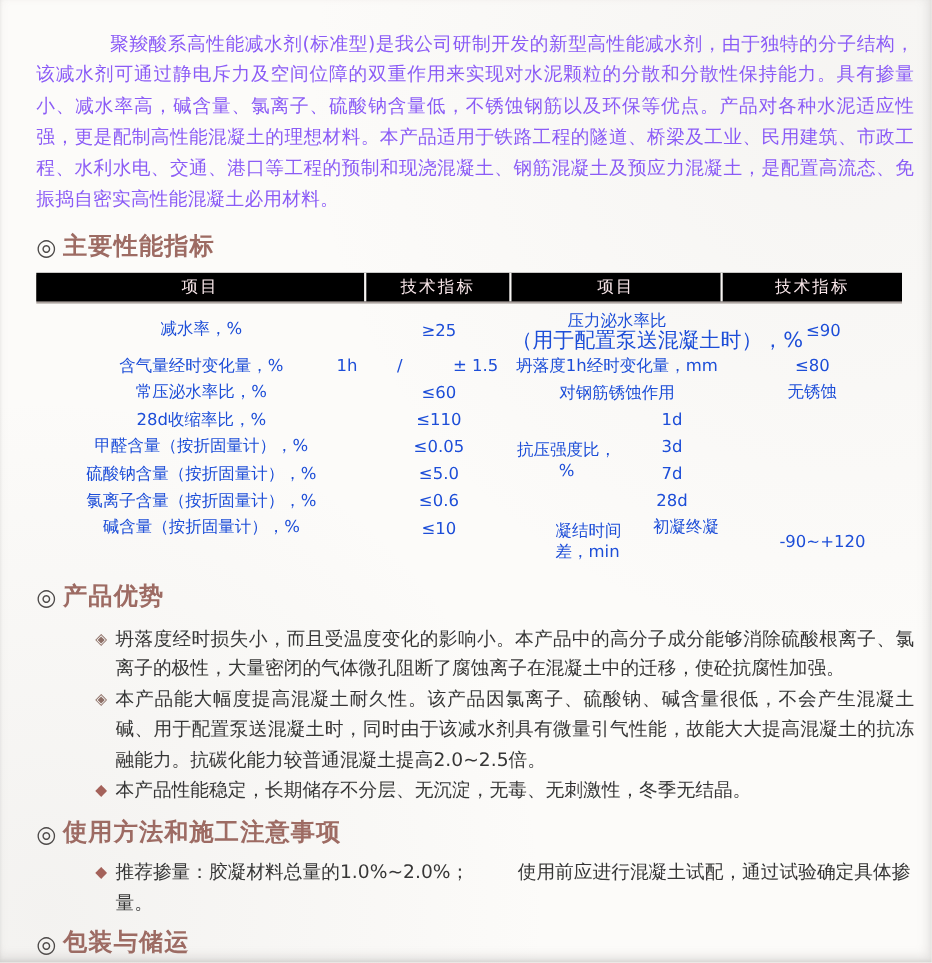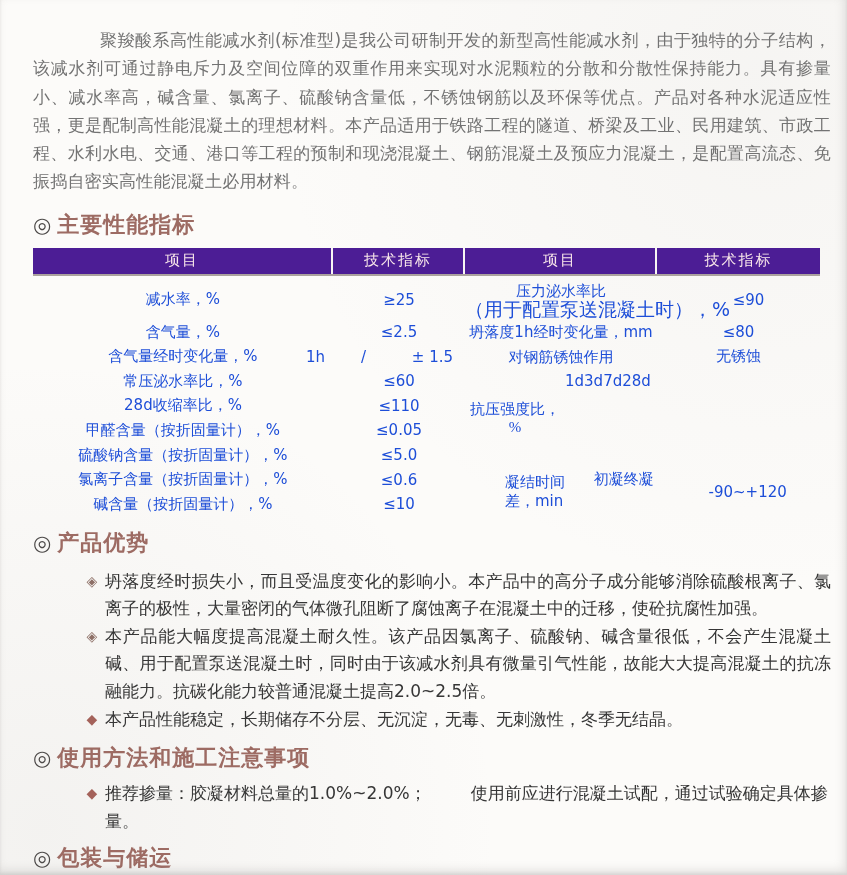--- a/index.html
+++ b/index.html
@@ -13,34 +13,34 @@
     color:#383838;
     overflow:hidden;
     position:relative;
   }
   .scan-edge { position:absolute; inset:0; pointer-events:none;
     box-shadow: inset -3px -5px 10px rgba(140,138,135,.22), inset 0 -2px 3px rgba(150,148,145,.18); }
   .page { padding:0 16px 0 33px; }
 
   
   .intro { margin:26px 0 0 0; font-size:17px; line-height:28.3px;
-    text-align:justify; text-indent:67px; color:#737373; letter-spacing:.2px; }
+    text-align:justify; text-indent:67px; color:#8b5cf6; letter-spacing:.2px; }
 
   
   .sec-head { display:flex; align-items:center; font-size:22px; font-weight:bold;
     color:#9d6b63; line-height:30px; letter-spacing:1px; }
   .sec-head .ring { color:#4d4a49; font-weight:normal; font-size:21px; margin-right:6px; letter-spacing:0; }
   #sec-perf { margin-top:14px; }
   #sec-adv  { margin-top:11px; }
   #sec-usage{ margin-top:10px; }
   #sec-pack { margin-top:8px; }
 
   
   .tbl { width:787px; margin-top:8px; font-size:15px; }
-  .thead { display:flex; height:26px; background:#4c1d95; color:#f9e7ea;
+  .thead { display:flex; height:26px; background:#000000; color:#f9e7ea;
     box-shadow:0 2px 0 #aba29e; }
   .th { display:flex; align-items:center; justify-content:center; box-sizing:border-box; letter-spacing:2px; }
   .th.c1{ width:300px; border-right:2px solid #f8f5f3; }
   .th.c2{ width:132px; border-right:2px solid #f8f5f3; }
   .th.c3{ width:192px; border-right:2px solid #f8f5f3; }
   .th.c4{ width:163px; }
   .tbody { display:flex; padding-top:6px; color:#1d4ed8; }
   .tleft { width:432px; }
   .trow { display:flex; align-items:center; height:24.6px; }
   .trow.first { height:40px; }
@@ -51,22 +51,22 @@
   .val.split { display:flex; justify-content:space-between; box-sizing:border-box; padding:0 12px 0 28px; }
 
   .tright { width:355px; }
   .rrow { display:flex; align-items:center; height:24.6px; }
   .rrow.first { height:40px;gap:20px; }
   .rrow .lab2 { width:192px; text-align:center; line-height:18px; }
   .lab2 .l2 { font-size:19px; white-space:nowrap; display:block; }
   .rrow .rval { width:163px; text-align:center; }
   .grp { display:flex; }
   .grp-strength { height:98.4px; }
-  .gs-label { width:100px; display:flex; align-items:center; justify-content:center; text-align:center;font-family:Liberation Serif, serif; }
-  .gs-ages, .gs-vals { display:flex; flex-direction:row; }
+  .gs-label { width:100px; display:flex; align-items:center; justify-content:center; text-align:center; }
+  .gs-ages, .gs-vals { display:flex; flex-direction:column; }
   .gs-ages { width:92px; }
   .gs-vals { width:163px; }
   .gs-ages div, .gs-vals div { height:24.6px; display:flex; align-items:center; justify-content:center; }
   .grp-setting { height:49.2px;margin-left:40px; }
   .st-label { width:100px; display:flex; align-items:center; justify-content:center; }
   .st-subs { width:92px; display:flex; }
   .st-subs div { height:24.6px; display:flex; align-items:center; justify-content:center; }
   .st-val { width:163px; display:flex; align-items:center; justify-content:center; }
 
   
@@ -101,24 +101,20 @@
       <div class="th c4">技术指标</div>
     </div>
     <div class="tbody">
 
       <div class="tleft">
         <div class="trow first">
           <div class="lab">减水率，%</div>
           <div class="val">≥25</div>
         </div>
         <div class="trow">
-          <div class="lab">含气量，%</div>
-          <div class="val">≤2.5</div>
-        </div>
-        <div class="trow">
           <div class="lab with-sub">
             <span>含气量经时变化量，%</span>
             <span class="sub1h">1h</span>
           </div>
           <div class="val split">
             <span>/</span>
             <span>± 1.5</span>
           </div>
         </div>
         <div class="trow">

